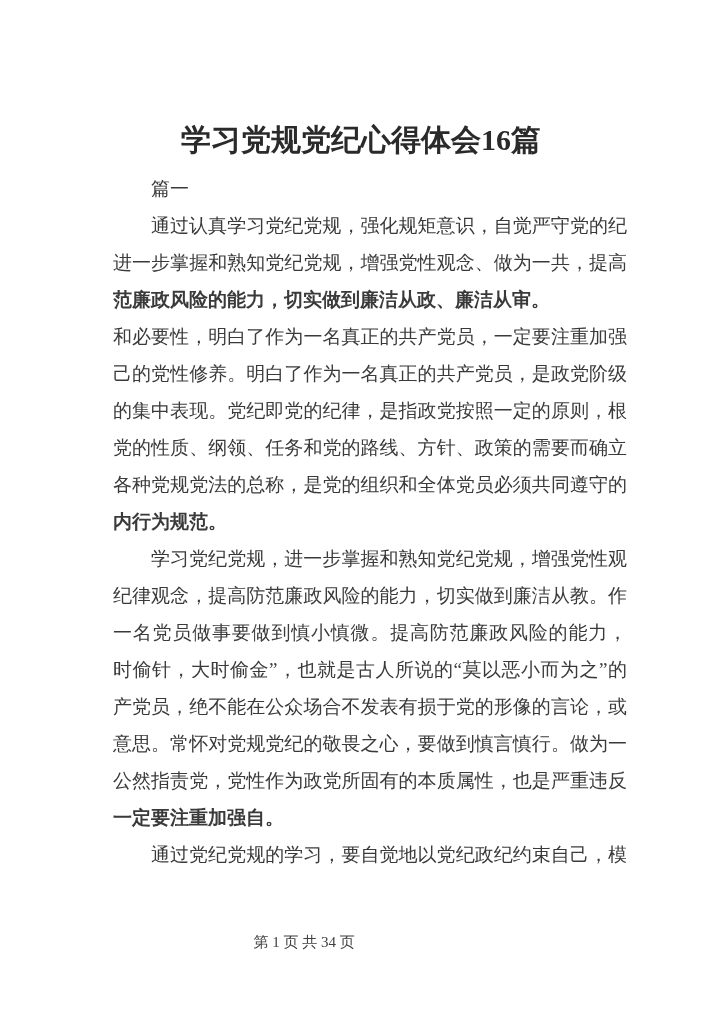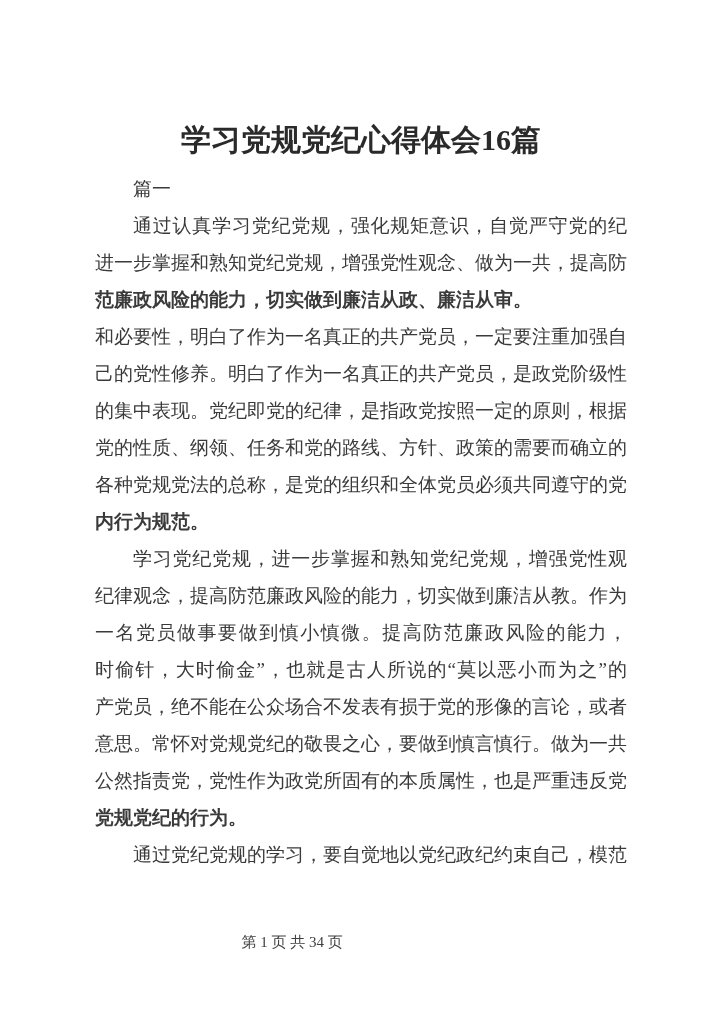--- a/index.html
+++ b/index.html
@@ -25,41 +25,42 @@
     font-size: 30px;
     font-weight: bold;
     text-align: center;
     color: #2a2a2a;
     white-space: nowrap;
   }
   .body-text {
     margin-top: 11px;
     font-size: 19px;
     color: #3a3a3a;
+    margin-left: 18px;
   }
   .line {
     height: 37px;
     line-height: 37px;
     text-align: justify;
     text-align-last: justify;
     overflow: hidden;
   }
   .line.indent { text-indent: 38px; }
   .line.para-end { text-align-last: left; font-weight: bold; }
   .section-heading {
     height: 37px;
     line-height: 37px;
     text-indent: 38px;
     font-size: 19px;
     color: #3a3a3a;
     text-align: left;
   }
   .page-footer {
     position: absolute;
-    left: 0;
+    left: 12px;
     top: 930px;
     width: 584px;
     height: 24px;
     line-height: 24px;
     text-align: center;
     font-size: 15px;
     color: #3f3f3f;
   }
 </style>
 </head>
@@ -90,21 +91,21 @@
       </div>
 
       <div>
         <div class="line indent">学习党纪党规，进一步掌握和熟知党纪党规，增强党性观念、</div>
         <div class="line">纪律观念，提高防范廉政风险的能力，切实做到廉洁从教。作为</div>
         <div class="line">一名党员做事要做到慎小慎微。提高防范廉政风险的能力，叫“小</div>
         <div class="line">时偷针，大时偷金”，也就是古人所说的“莫以恶小而为之”的</div>
         <div class="line">产党员，绝不能在公众场合不发表有损于党的形像的言论，或者</div>
         <div class="line">意思。常怀对党规党纪的敬畏之心，要做到慎言慎行。做为一共</div>
         <div class="line">公然指责党，党性作为政党所固有的本质属性，也是严重违反党章</div>
-        <div class="line para-end">党规党纪的行为。</div>
+        <div class="line para-end">一定要注重加强自。</div>
       </div>
 
       <div>
         <div class="line indent">通过党纪党规的学习，要自觉地以党纪政纪约束自己，模范</div>
       </div>
 
     </div>
   </div>
 
   <div class="page-footer">第 1 页  共 34 页</div>

